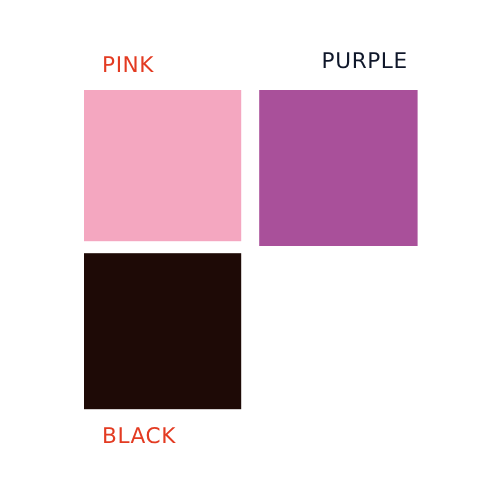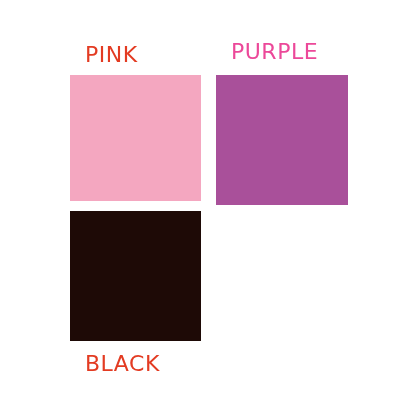--- a/index.html
+++ b/index.html
@@ -18,21 +18,21 @@
     width: 416px;
     height: 416px;
     background: #ffffff;
   }
   .swatch-cell {
     position: absolute;
   }
   .swatch-label {
     position: absolute;
     font-family: "DejaVu Sans", sans-serif;
-    font-size: 22px;
+    font-size: 18px;
     font-weight: 400;
     letter-spacing: 0.5px;
     line-height: 20px;
     white-space: nowrap;
     color: #e33b22;
   }
   .swatch-chip {
     position: absolute;
     box-sizing: border-box;
   }
@@ -62,21 +62,21 @@
 <body>
 
 <div id="palette" style="background: rgb(255, 255, 255);">
 
   <div class="swatch-cell" id="cell-pink">
     <div class="swatch-label label-top" style="color: rgb(227, 59, 34);">PINK</div>
     <div class="swatch-chip chip-top" id="chip-pink" style="background: rgb(244, 167, 192);"></div>
   </div>
 
   <div class="swatch-cell" id="cell-purple">
-    <div class="swatch-label label-top" style="color: #ec4899;">PURPLE</div>
+    <div class="swatch-label label-top" style="color: #0f172a; margin-left: 37px;">PURPLE</div>
     <div class="swatch-chip chip-top" id="chip-purple" style="background: rgb(169, 80, 154);"></div>
   </div>
 
   <div class="swatch-cell" id="cell-black">
     <div class="swatch-chip chip-bottom" id="chip-black" style="background: rgb(30, 10, 6);"></div>
     <div class="swatch-label label-bottom" style="color: rgb(227, 59, 34);">BLACK</div>
   </div>
 
 
 </div>

